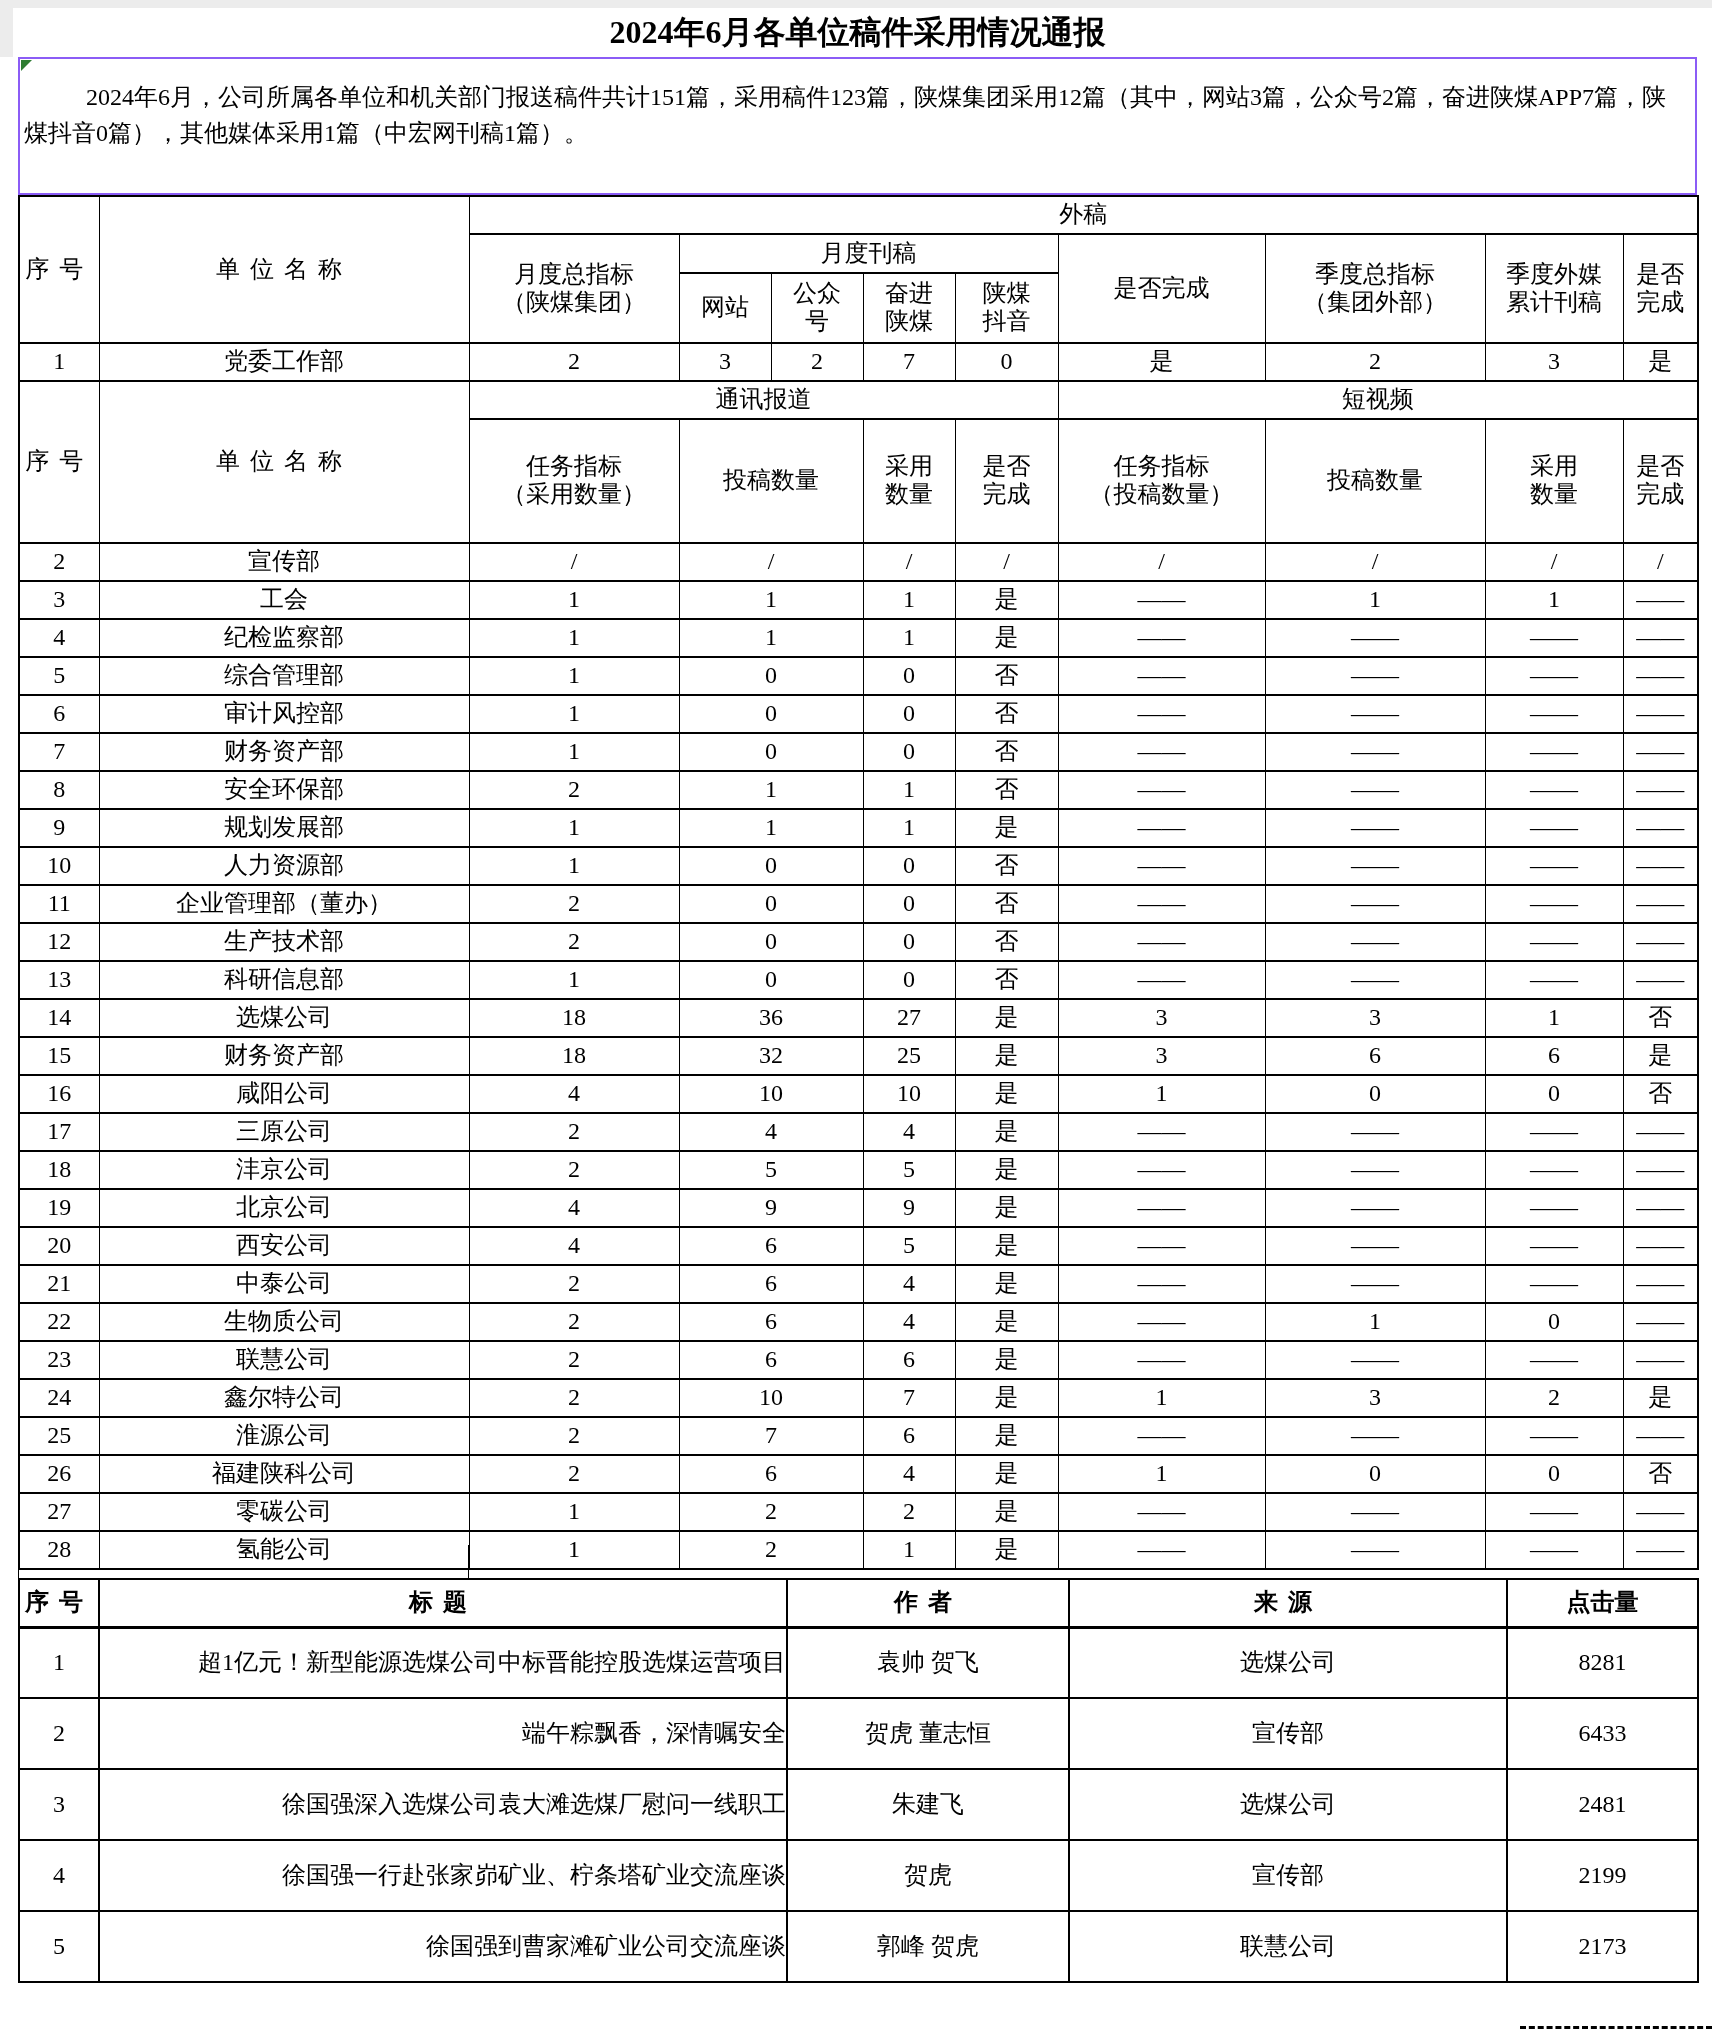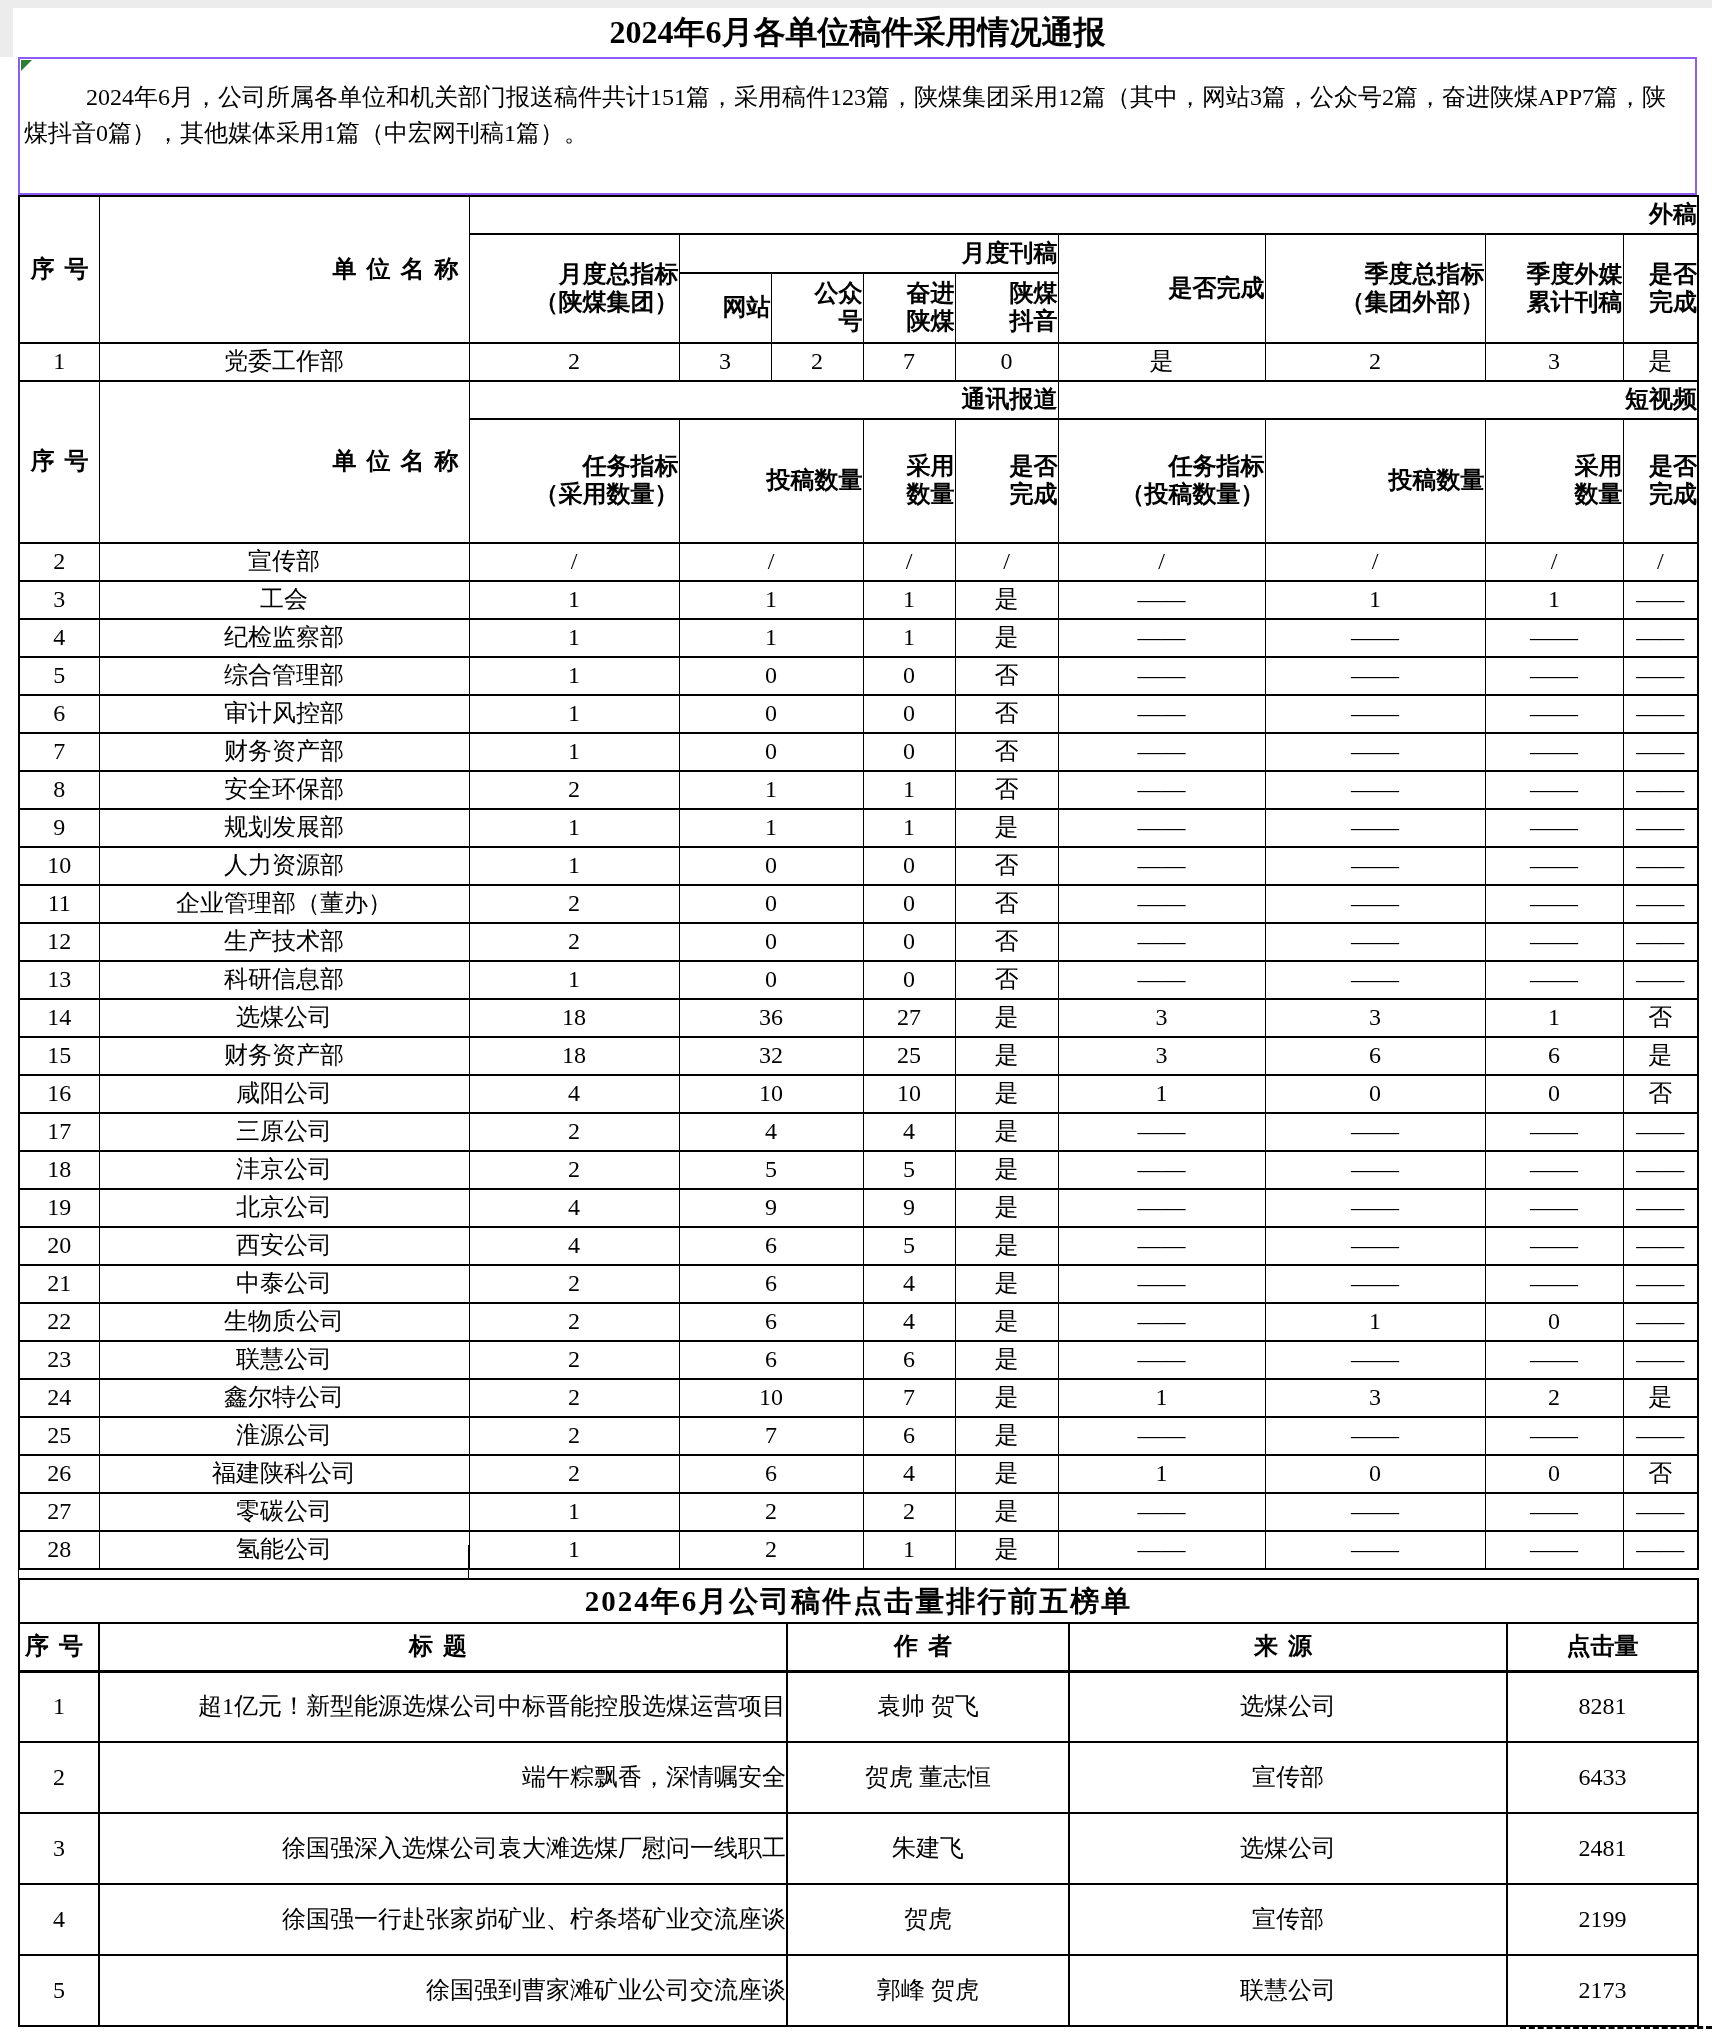--- a/index.html
+++ b/index.html
@@ -15,21 +15,21 @@
              border:2px solid #8b5cf6;box-sizing:border-box;}
   .intro-box p{margin:0;padding:20px 10px 0 4px;font-size:24px;line-height:36px;text-indent:62px;}
   .green-tri{position:absolute;top:60px;left:21px;width:0;height:0;
              border-top:11px solid #2e7d32;border-right:11px solid transparent;}
 
   table{border-collapse:collapse;table-layout:fixed;}
   .main-table{position:absolute;top:195px;left:18px;width:1679px;border:2px solid #000;}
   .main-table th,.main-table td{border:1px solid #000;border-top-width:2px;border-bottom-width:2px;
       text-align:center;vertical-align:middle;font-size:24px;padding:0;
       white-space:pre-line;overflow:hidden;line-height:1.15;}
-  .main-table th{font-weight:bold;text-align:right;}
+  .main-table th{font-weight:normal;}
   .hr1{height:38px;} .hr2{height:39px;} .hr3{height:70px;}
   .r1{height:38px;}  .hr4{height:38px;} .hr5{height:124px;}
   .dr{height:38px;}
   .ls{letter-spacing:10px;}
 
   .vseg{position:absolute;top:1545px;height:33px;width:1px;background:#000;}
 
   .rank-table{position:absolute;top:1578px;left:18px;width:1679px;border:2px solid #000;}
   .rank-table th,.rank-table td{border:2px solid #000;text-align:center;vertical-align:middle;
       font-size:24px;padding:0;line-height:1.2;overflow:hidden;}
@@ -466,23 +466,20 @@
 
 <table class="rank-table">
   <colgroup>
     <col style="width:80px">
       <col style="width:688px">
       <col style="width:282px">
     <col style="width:438px">
       <col style="width:191px">
   </colgroup>
   <tbody>
-    <tr class="t2-title-row">
-      <th colspan="5">2024年6月公司稿件点击量排行前五榜单</th>
-    </tr>
     <tr class="t2-h">
       <th class="ls">序号</th>
       <th class="ls">标题</th>
       <th class="ls">作者</th>
       <th class="ls">来源</th>
       <th>点击量</th>
     </tr>
   </tbody>
   <tbody id="rank-rows">
       <tr class="t2-r">

